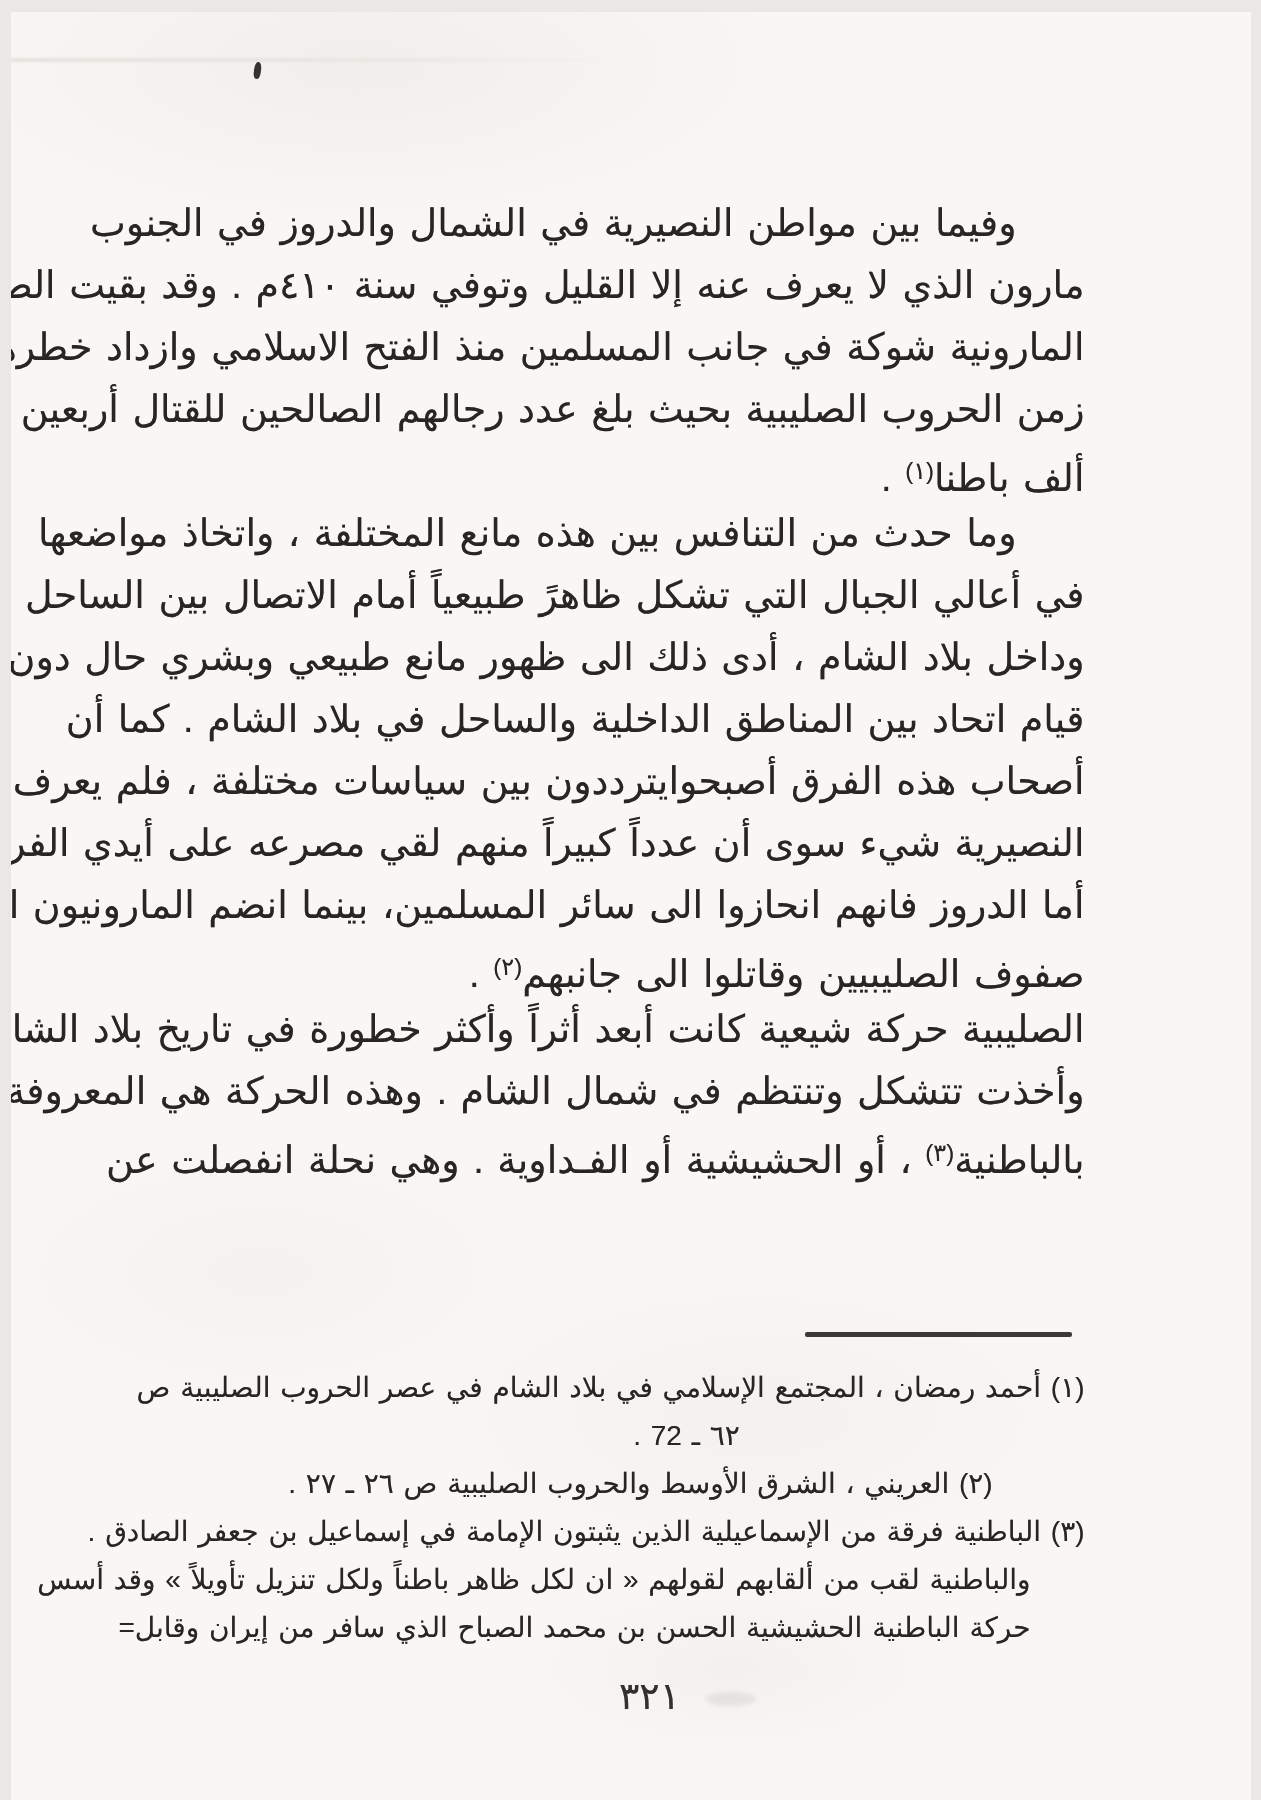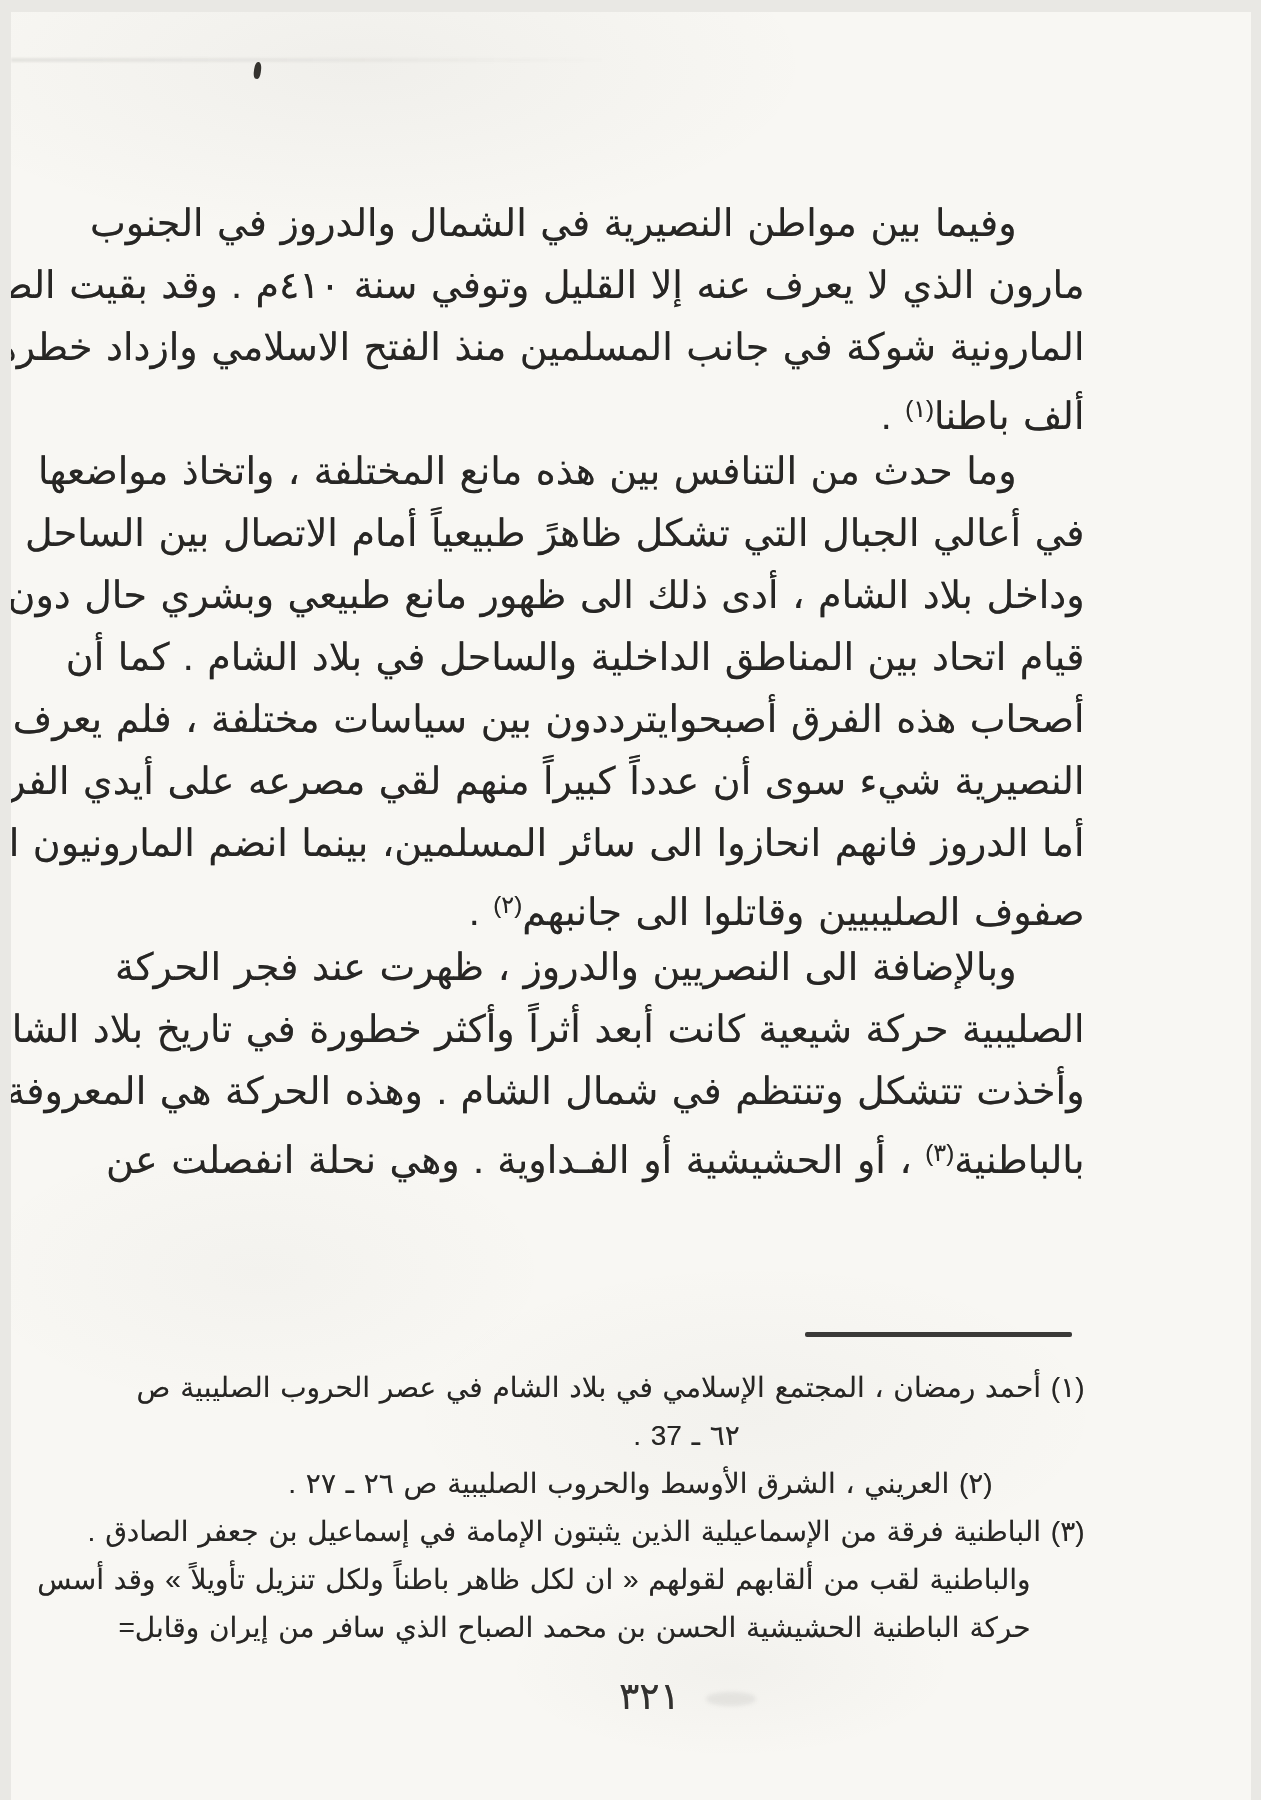--- a/index.html
+++ b/index.html
@@ -68,40 +68,40 @@
 
 <div class="page">
 
   <div class="smudge-top"></div>
   <div class="ink-speck"></div>
 
   <main class="body-text">
       <div class="body-line indent"><span>وفيما بين مواطن النصيرية في الشمال والدروز في الجنوب</span></div>
       <div class="body-line"><span>مارون الذي لا يعرف عنه إلا القليل وتوفي سنة ٤١٠م . وقد بقيت الطائفة</span></div>
       <div class="body-line"><span>المارونية شوكة في جانب المسلمين منذ الفتح الاسلامي وازداد خطرها</span></div>
+      <div class="body-line"><span>زمن الحروب الصليبية بحيث بلغ عدد رجالهم الصالحين للقتال أربعين</span></div>
       <div class="body-line"><span>ألف باطنا</span><span class="fn-ref">(١)</span><span> .</span></div>
       <div class="body-line indent"><span>وما حدث من التنافس بين هذه مانع المختلفة ، واتخاذ مواضعها</span></div>
       <div class="body-line"><span>في أعالي الجبال التي تشكل ظاهرً طبيعياً أمام الاتصال بين الساحل</span></div>
       <div class="body-line"><span>وداخل بلاد الشام ، أدى ذلك الى ظهور مانع طبيعي وبشري حال دون</span></div>
       <div class="body-line"><span>قيام اتحاد بين المناطق الداخلية والساحل في بلاد الشام . كما أن</span></div>
       <div class="body-line"><span>أصحاب هذه الفرق أصبحوايترددون بين سياسات مختلفة ، فلم يعرف عن</span></div>
       <div class="body-line"><span>النصيرية شيء سوى أن عدداً كبيراً منهم لقي مصرعه على أيدي الفرنج .</span></div>
       <div class="body-line"><span>أما الدروز فانهم انحازوا الى سائر المسلمين، بينما انضم المارونيون الى</span></div>
       <div class="body-line"><span>صفوف الصليبيين وقاتلوا الى جانبهم</span><span class="fn-ref">(٢)</span><span> .</span></div>
-      <div class="body-line indent"><span>وبالإضافة الى النصريين والدروز ، ظهرت عند فجر الحركة</span></div>
       <div class="body-line"><span>الصليبية حركة شيعية كانت أبعد أثراً وأكثر خطورة في تاريخ بلاد الشام .</span></div>
       <div class="body-line"><span>وأخذت تتشكل وتنتظم في شمال الشام . وهذه الحركة هي المعروفة</span></div>
       <div class="body-line"><span>بالباطنية</span><span class="fn-ref">(٣)</span><span> ، أو الحشيشية أو الفـداوية . وهي نحلة انفصلت عن</span></div>
     </main>
 
   <div class="fn-separator"></div>
 
   <section class="footnotes">
       <div class="fn-line">(١) أحمد رمضان ، المجتمع الإسلامي في بلاد الشام في عصر الحروب الصليبية ص</div>
-      <div class="fn-line outdent-right">٦٢ ـ 37 .</div>
+      <div class="fn-line outdent-right">٦٢ ـ 72 .</div>
       <div class="fn-line">(٢) العريني ، الشرق الأوسط والحروب الصليبية ص ٢٦ ـ ٢٧ .</div>
       <div class="fn-line">(٣) الباطنية فرقة من الإسماعيلية الذين يثبتون الإمامة في إسماعيل بن جعفر الصادق .</div>
       <div class="fn-line cont">والباطنية لقب من ألقابهم لقولهم « ان لكل ظاهر باطناً ولكل تنزيل تأويلاً » وقد أسس</div>
       <div class="fn-line cont">حركة الباطنية الحشيشية الحسن بن محمد الصباح الذي سافر من إيران وقابل=</div>
     </section>
 
   <div class="smudge-pagenum"></div>
   <div class="page-number">٣٢١</div>
 
 </div>

